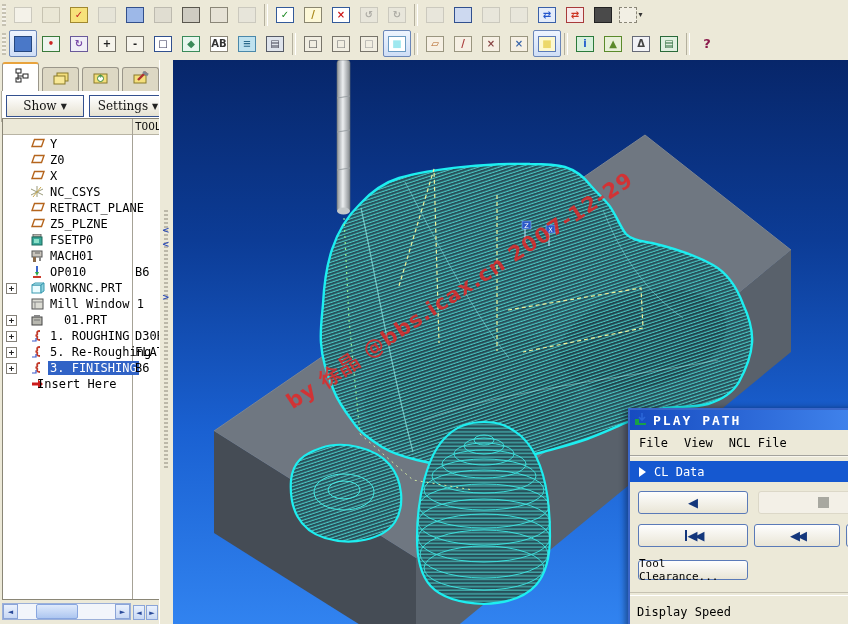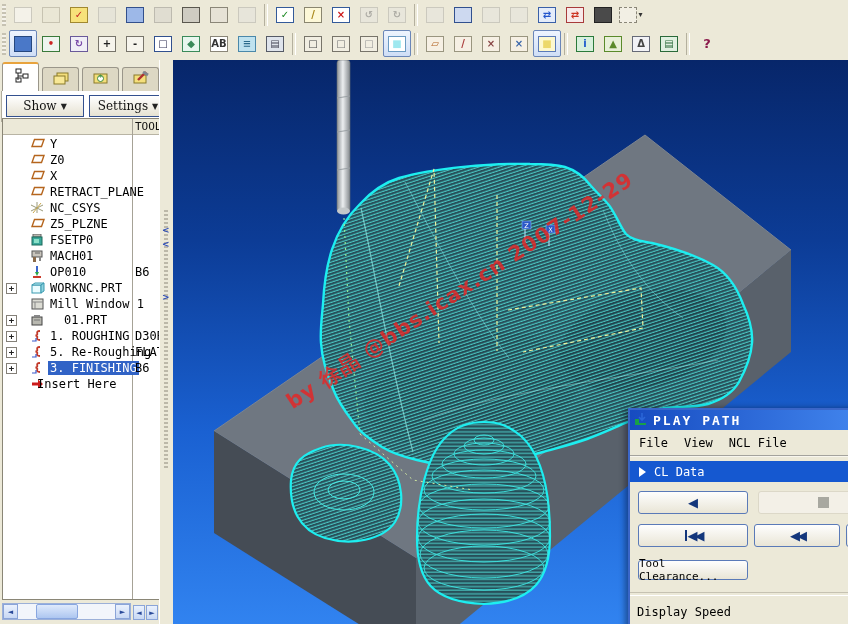--- a/index.html
+++ b/index.html
@@ -314,35 +314,35 @@
             </svg></span>
           <span class="tlabel" style="left: 45px;">Z0</span>
         </div>
         <div class="titem">
           <span class="ticon" style="left: 28px;"><svg width="14" height="11">
               <path d="M3.5,1.5 L13,1.5 L10.5,8.5 L1,8.5 Z" fill="none" stroke="#b5651d" stroke-width="1.4"></path>
             </svg></span>
           <span class="tlabel" style="left: 45px;">X</span>
         </div>
         <div class="titem">
-          <span class="ticon" style="left: 28px;"><svg width="14" height="11">
-              <path d="M3.5,1.5 L13,1.5 L10.5,8.5 L1,8.5 Z" fill="none" stroke="#b5651d" stroke-width="1.4"></path>
-            </svg></span>
-          <span class="tlabel" style="left: 45px;">RETRACT_PLANE</span>
-        </div>
-        <div class="titem">
           <span class="ticon" style="left: 28px;"><svg width="13" height="12">
               <g stroke="#9a9a7a" fill="none">
                 <line x1="6" y1="0" x2="6" y2="11"></line>
                 <line x1="0" y1="3" x2="12" y2="9"></line>
                 <line x1="12" y1="3" x2="0" y2="9"></line>
               </g>
               <line x1="2" y1="11" x2="10" y2="1" stroke="#caa84a"></line>
             </svg></span>
           <span class="tlabel" style="left: 45px;">NC_CSYS</span>
+        </div>
+        <div class="titem">
+          <span class="ticon" style="left: 28px;"><svg width="14" height="11">
+              <path d="M3.5,1.5 L13,1.5 L10.5,8.5 L1,8.5 Z" fill="none" stroke="#b5651d" stroke-width="1.4"></path>
+            </svg></span>
+          <span class="tlabel" style="left: 45px;">RETRACT_PLANE</span>
         </div>
         <div class="titem">
           <span class="ticon" style="left: 28px;"><svg width="14" height="11">
               <path d="M3.5,1.5 L13,1.5 L10.5,8.5 L1,8.5 Z" fill="none" stroke="#b5651d" stroke-width="1.4"></path>
             </svg></span>
           <span class="tlabel" style="left: 45px;">Z5_PLZNE</span>
         </div>
         <div class="titem">
           <span class="ticon" style="left: 28px;"><svg width="13" height="12">
               <rect x="2" y="0" width="8" height="3" fill="#b8b8b0" stroke="#666"></rect>

